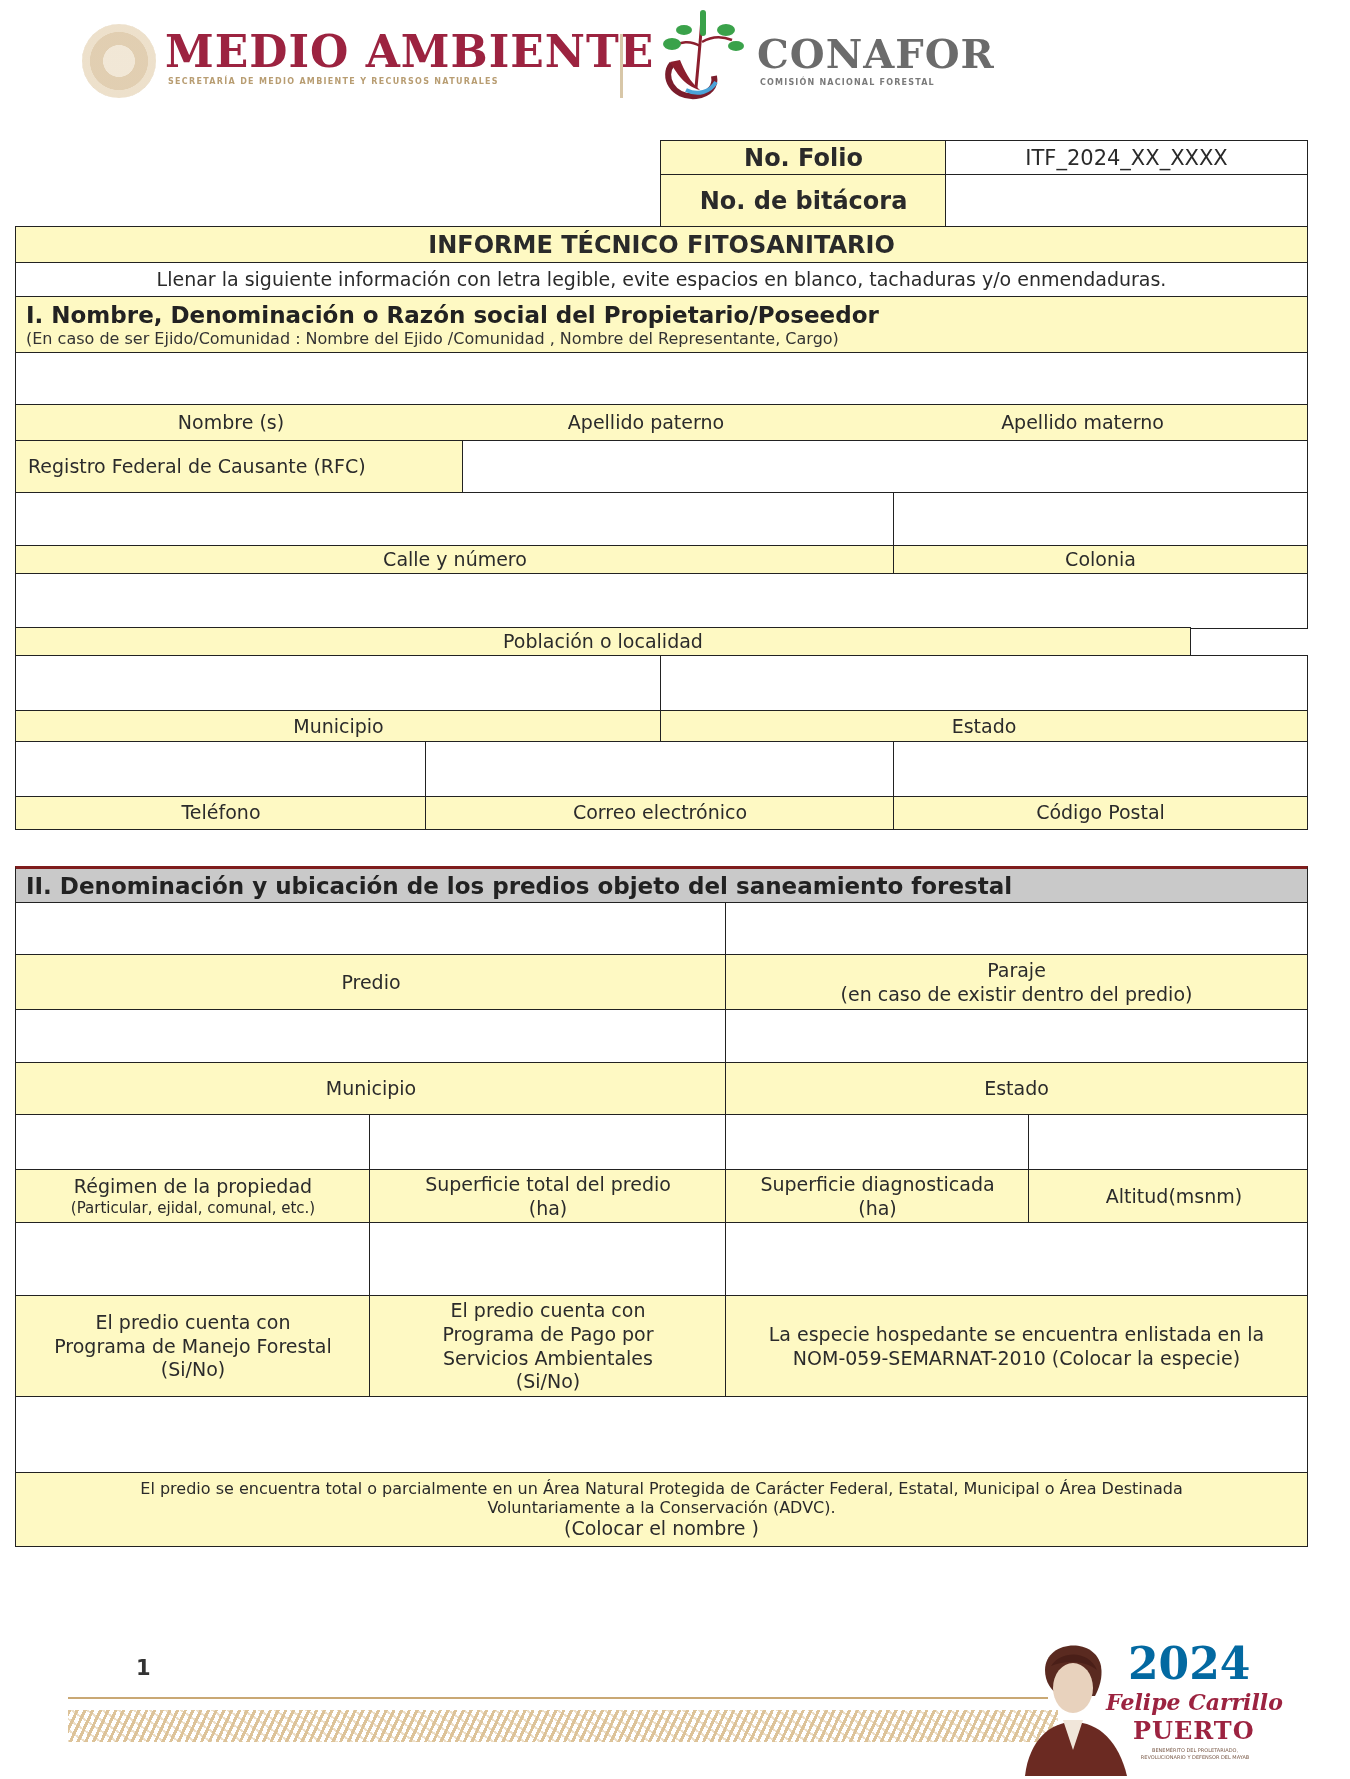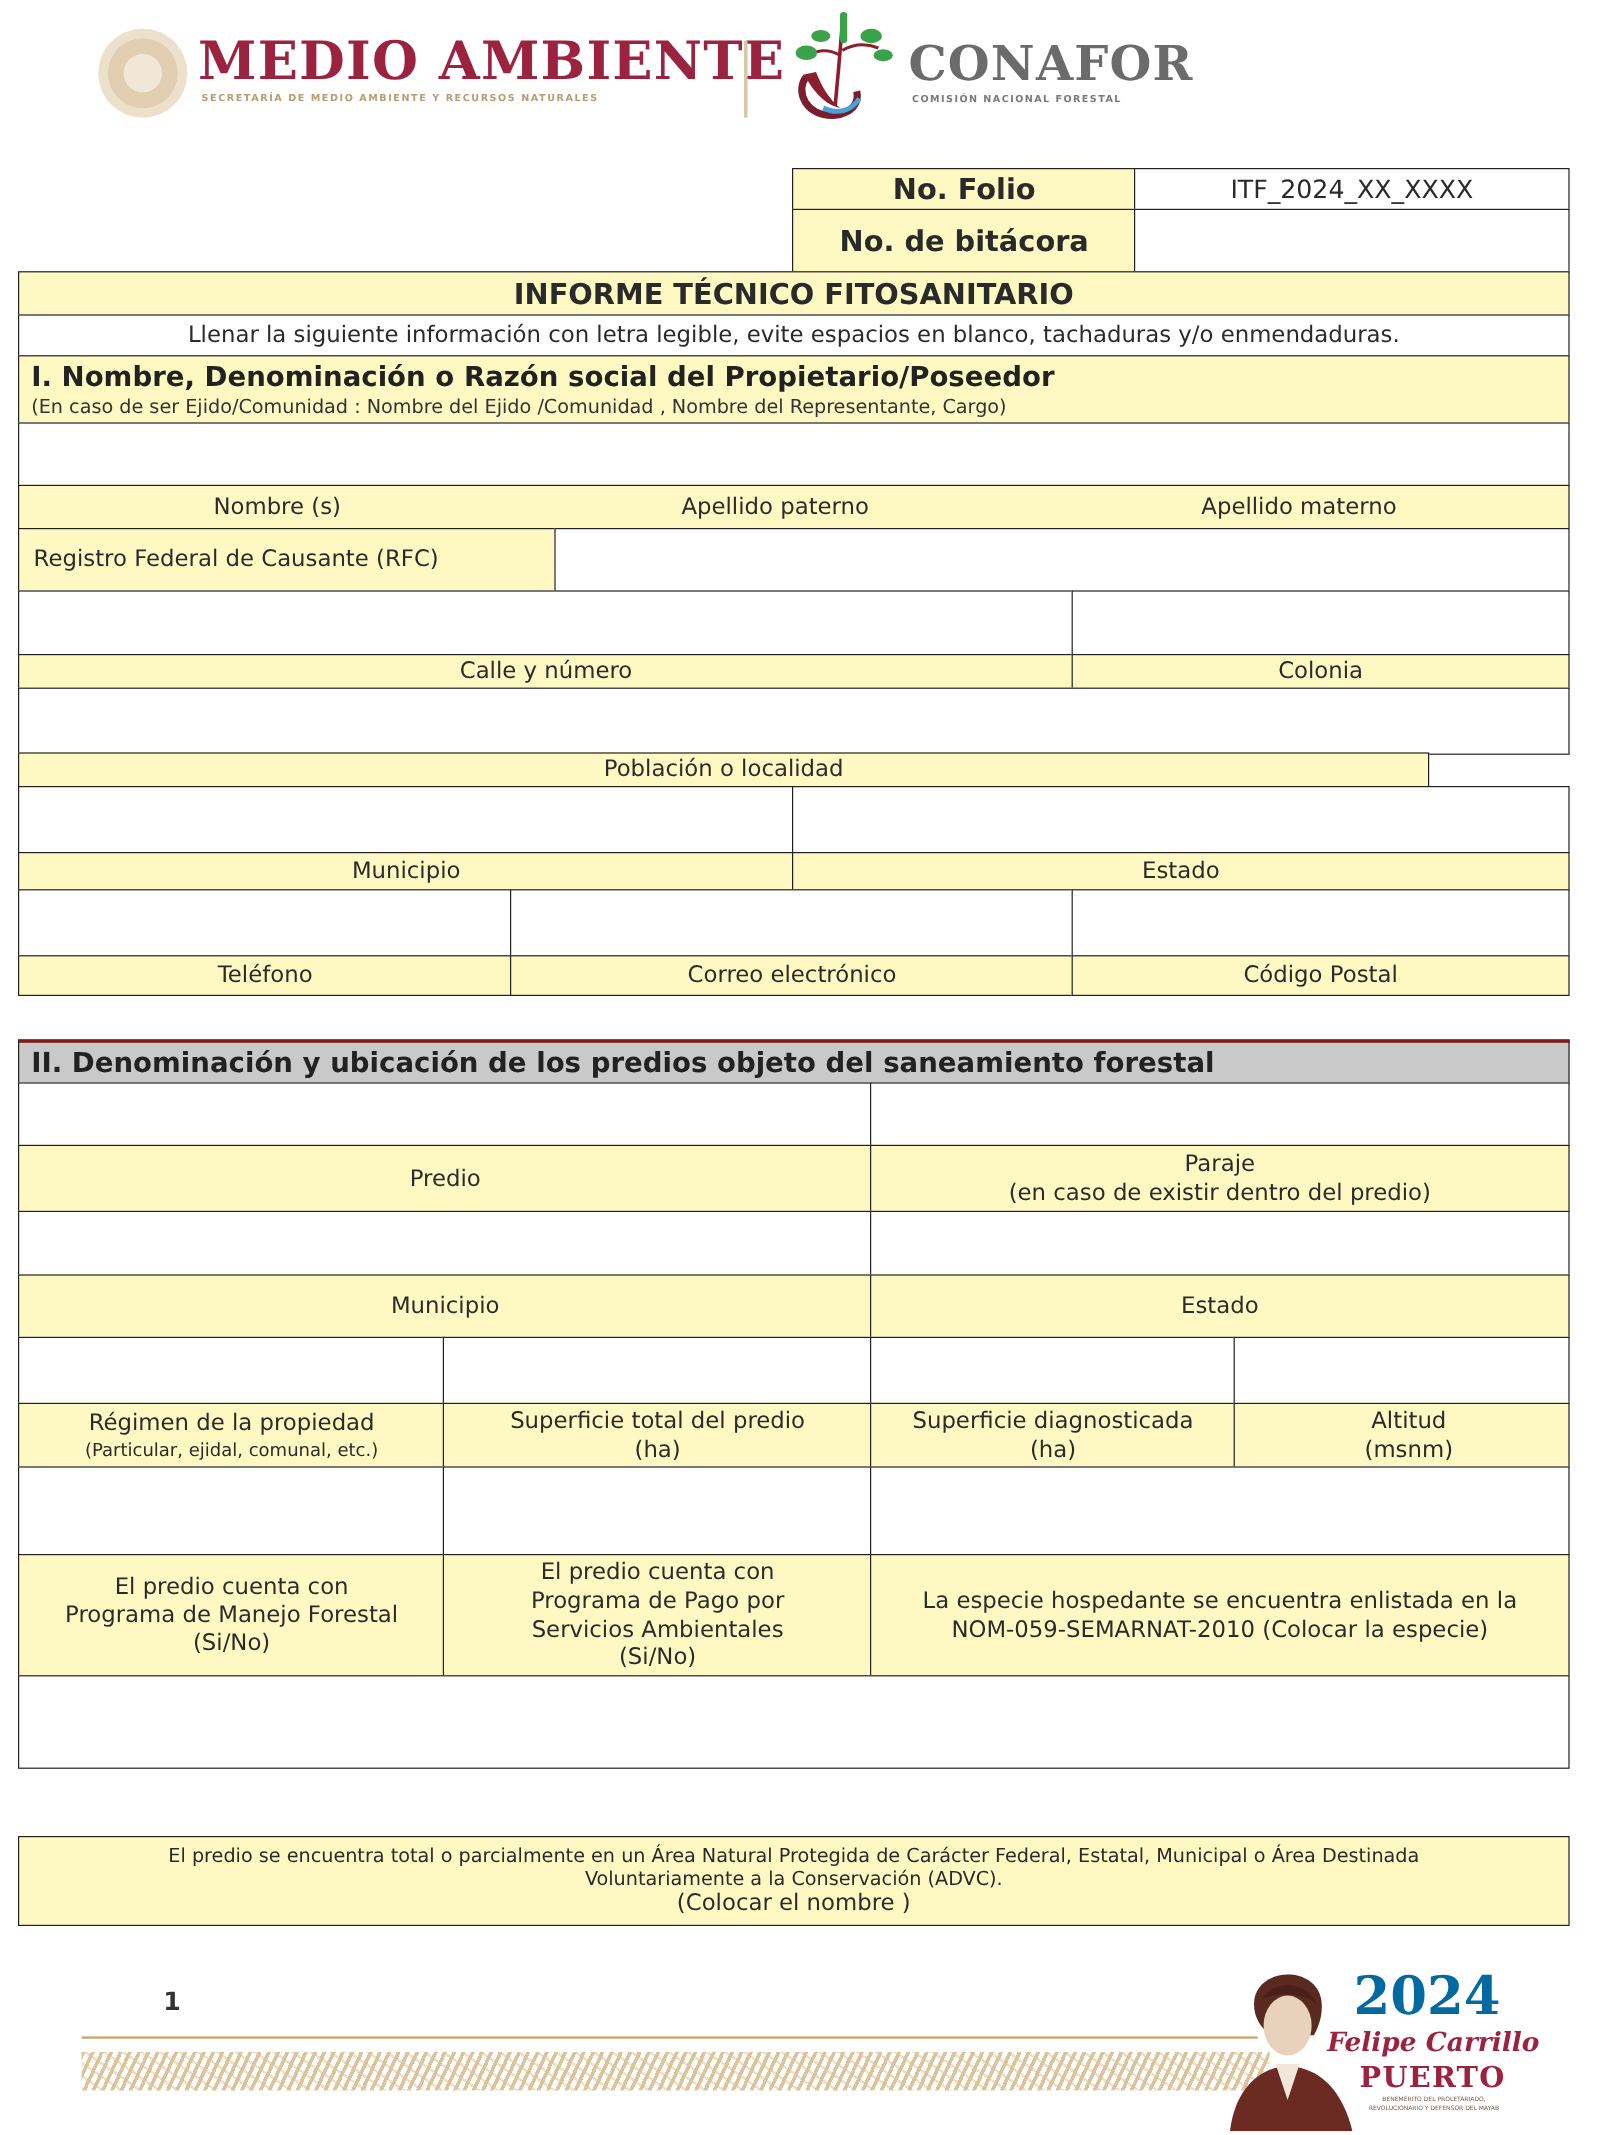--- a/index.html
+++ b/index.html
@@ -126,21 +126,21 @@
   <span class="tiny">(Particular, ejidal, comunal, etc.)</span>
 </div>
 <div class="cell grey lbl" style="left:369px;top:1169px;width:358px;height:55px;flex-direction:column;">
   <span>Superficie total del predio</span>
   <span>(ha)</span>
 </div>
 <div class="cell grey lbl" style="left:725px;top:1169px;width:305px;height:55px;flex-direction:column;">
   <span>Superficie diagnosticada</span>
   <span>(ha)</span>
 </div>
-<div class="cell grey lbl" style="left:1028px;top:1169px;width:280px;height:55px;flex-direction:column;padding-left:12px;">
+<div class="cell grey lbl" style="left:1028px;top:1169px;width:280px;height:55px;flex-direction:row;padding-left:12px;">
   <span>Altitud</span>
   <span>(msnm)</span>
 </div>
 
 <div class="cell white" style="left:15px;top:1222px;width:356px;height:75px;"></div>
 <div class="cell white" style="left:369px;top:1222px;width:358px;height:75px;"></div>
 <div class="cell white" style="left:725px;top:1222px;width:583px;height:75px;"></div>
 
 <div class="cell grey lbl" style="left:15px;top:1295px;width:356px;height:103px;flex-direction:column;">
   <span>El predio cuenta con</span>
@@ -152,21 +152,21 @@
   <span>Programa de Pago por</span>
   <span>Servicios Ambientales</span>
   <span>(Si/No)</span>
 </div>
 <div class="cell grey lbl" style="left:725px;top:1295px;width:583px;height:103px;flex-direction:column;">
   <span>La especie hospedante se encuentra enlistada en la</span>
   <span>NOM-059-SEMARNAT-2010 (Colocar la especie)</span>
 </div>
 
 <div class="cell white" style="left:15px;top:1396px;width:1293px;height:78px;"></div>
-<div class="cell grey" style="left:15px;top:1530px;width:1293px;height:75px;flex-direction:column;line-height:1.2;justify-content:center;">
+<div class="cell grey" style="left:15px;top:1472px;width:1293px;height:75px;flex-direction:column;line-height:1.2;justify-content:center;">
   <span class="small">El predio se encuentra total o parcialmente en un Área Natural Protegida de Carácter Federal, Estatal, Municipal o Área Destinada</span>
   <span class="small">Voluntariamente a la Conservación (ADVC).</span>
   <span class="lbl">(Colocar el nombre )</span>
 </div>
 
 <div class="page-num">1</div>
 <div class="footer-line"></div>
 <div class="footer-band"></div>
 <svg class="portrait" viewBox="0 0 120 146">
   <path d="M30 40 C30 10 80 6 86 36 C88 48 84 58 80 66 L44 66 C36 60 30 52 30 40 Z" fill="#5a2a20"></path>

